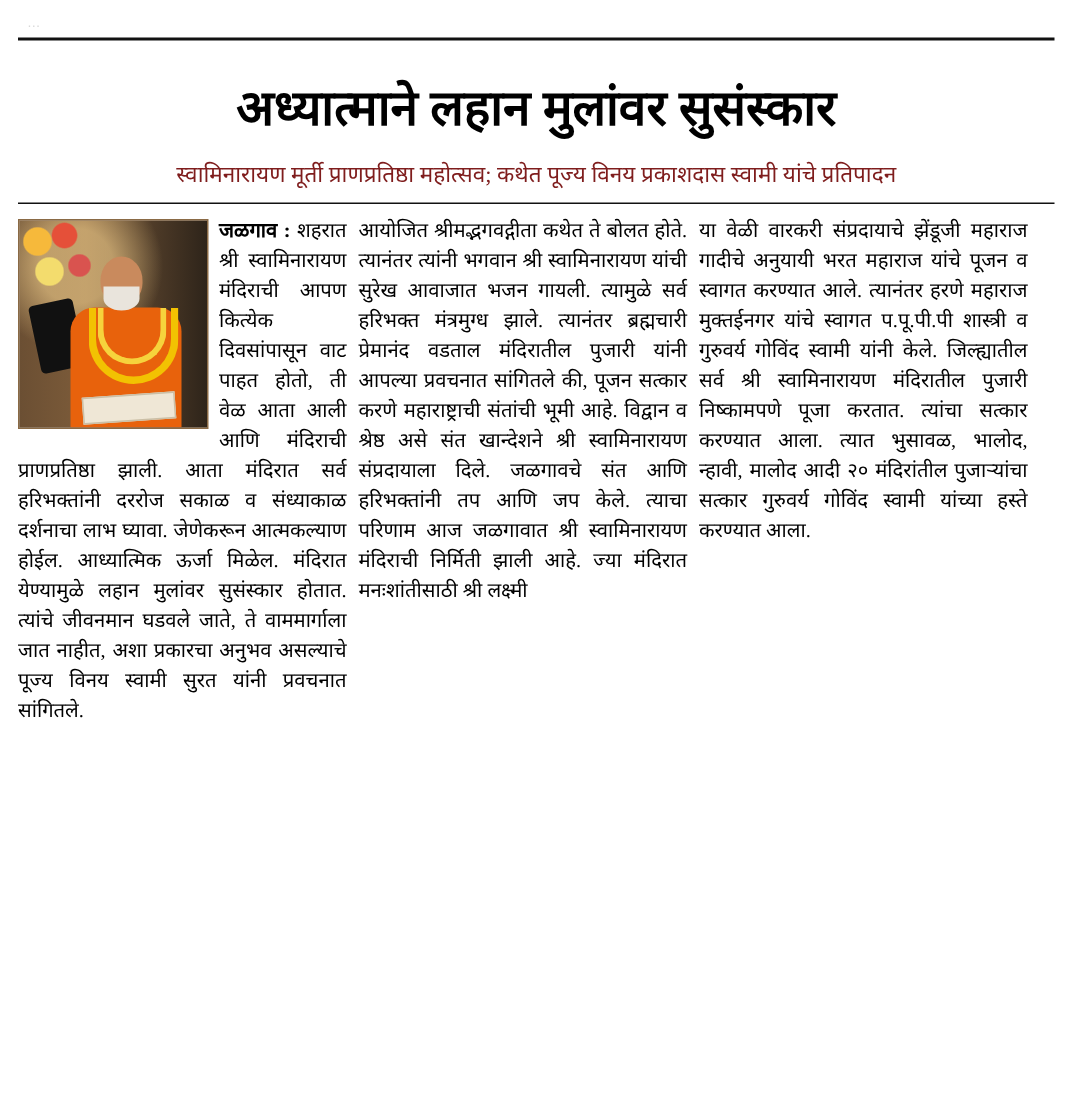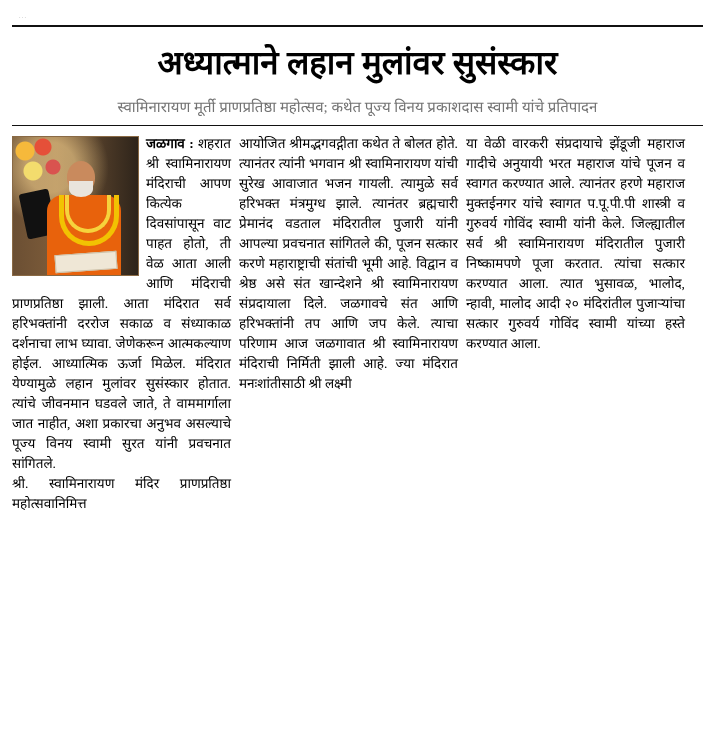--- a/index.html
+++ b/index.html
@@ -137,30 +137,30 @@
     margin: 6px 12px 0 12px;
   }
 
   
   .headline {
     font-family: "Liberation Serif", serif;
     font-weight: bold;
     font-size: 33px;
     line-height: 40px;
     text-align: center;
-    margin: 16px 10px 0 10px;
+    margin: 26px 10px 0 10px;
     color: #000;
   }
   .subhead {
     font-family: "Liberation Serif", serif;
     font-size: 15px;
     line-height: 20px;
     text-align: center;
     margin: 14px 12px 0 12px;
-    color: #737373;
+    color: #7f1d1d;
   }
   .hr-sub {
     border: 0;
     border-top: 1px solid #111;
     margin: 8px 12px 0 12px;
   }
 
   
   .columns {
     display: flex;
@@ -298,21 +298,20 @@
         <div class="flowers"></div>
         <div class="mic"></div>
         <div class="body"></div>
         <div class="garland"></div>
         <div class="garland2"></div>
         <div class="head"></div>
         <div class="beard"></div>
         <div class="book"></div>
       </div>
       <p><span class="dateline">जळगाव :</span> <span>शहरात श्री स्वामिनारायण मंदिराची आपण कित्येक दिवसांपासून वाट पाहत होतो, ती वेळ आता आली आणि मंदिराची प्राणप्रतिष्ठा झाली. आता मंदिरात सर्व हरिभक्तांनी दररोज सकाळ व संध्याकाळ दर्शनाचा लाभ घ्यावा. जेणेकरून आत्मकल्याण होईल. आध्यात्मिक ऊर्जा मिळेल. मंदिरात येण्यामुळे लहान मुलांवर सुसंस्कार होतात. त्यांचे जीवनमान घडवले जाते, ते वाममार्गाला जात नाहीत, अशा प्रकारचा अनुभव असल्याचे पूज्य विनय स्वामी सुरत यांनी प्रवचनात सांगितले.</span></p>
-      <p>श्री. स्वामिनारायण मंदिर प्राणप्रतिष्ठा महोत्सवानिमित्त</p>
     </div>
 
     <div class="col">
       <p>आयोजित श्रीमद्भगवद्गीता कथेत ते बोलत होते. त्यानंतर त्यांनी भगवान श्री स्वामिनारायण यांची सुरेख आवाजात भजन गायली. त्यामुळे सर्व हरिभक्त मंत्रमुग्ध झाले. त्यानंतर ब्रह्मचारी प्रेमानंद वडताल मंदिरातील पुजारी यांनी आपल्या प्रवचनात सांगितले की, पूजन सत्कार करणे महाराष्ट्राची संतांची भूमी आहे. विद्वान व श्रेष्ठ असे संत खान्देशने श्री स्वामिनारायण संप्रदायाला दिले. जळगावचे संत आणि हरिभक्तांनी तप आणि जप केले. त्याचा परिणाम आज जळगावात श्री स्वामिनारायण मंदिराची निर्मिती झाली आहे. ज्या मंदिरात मनःशांतीसाठी श्री लक्ष्मी</p>
     </div>
 
     <div class="col">
       <p>या वेळी वारकरी संप्रदायाचे झेंडूजी महाराज गादीचे अनुयायी भरत महाराज यांचे पूजन व स्वागत करण्यात आले. त्यानंतर हरणे महाराज मुक्तईनगर यांचे स्वागत प.पू.पी.पी शास्त्री व गुरुवर्य गोविंद स्वामी यांनी केले. जिल्ह्यातील सर्व श्री स्वामिनारायण मंदिरातील पुजारी निष्कामपणे पूजा करतात. त्यांचा सत्कार करण्यात आला. त्यात भुसावळ, भालोद, न्हावी, मालोद आदी २० मंदिरांतील पुजाऱ्यांचा सत्कार गुरुवर्य गोविंद स्वामी यांच्या हस्ते करण्यात आला.</p>
     </div>
 

